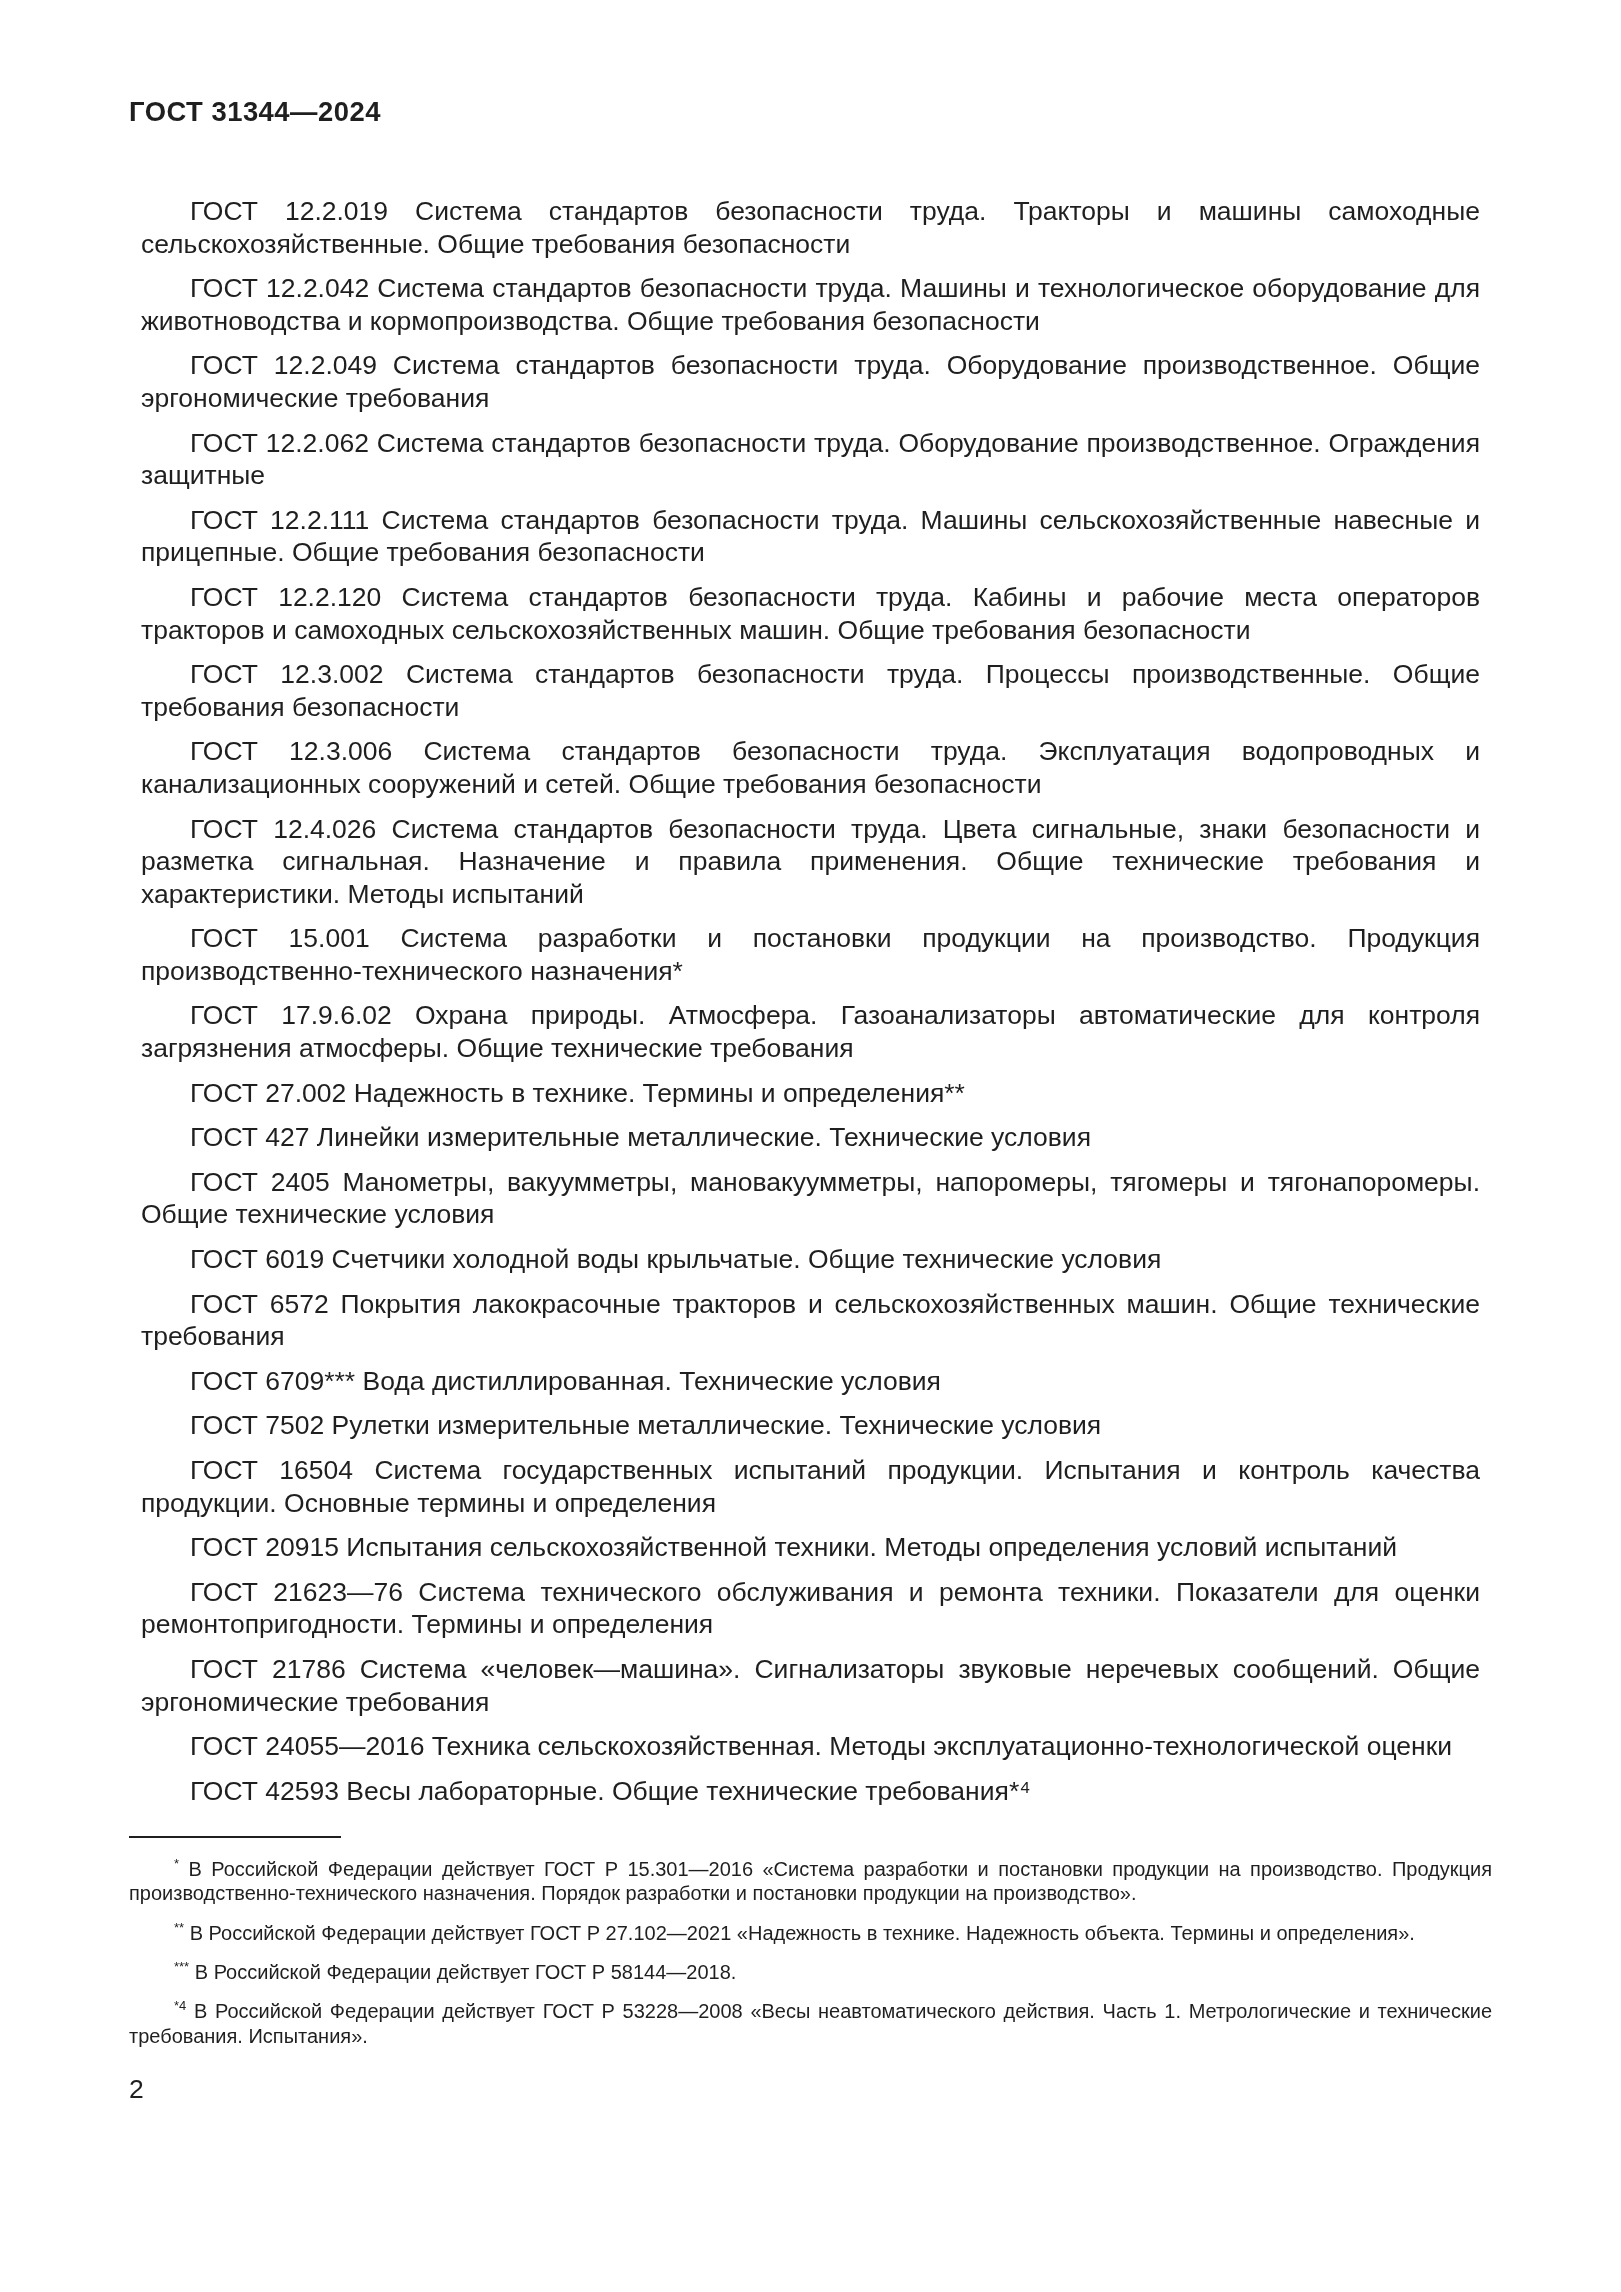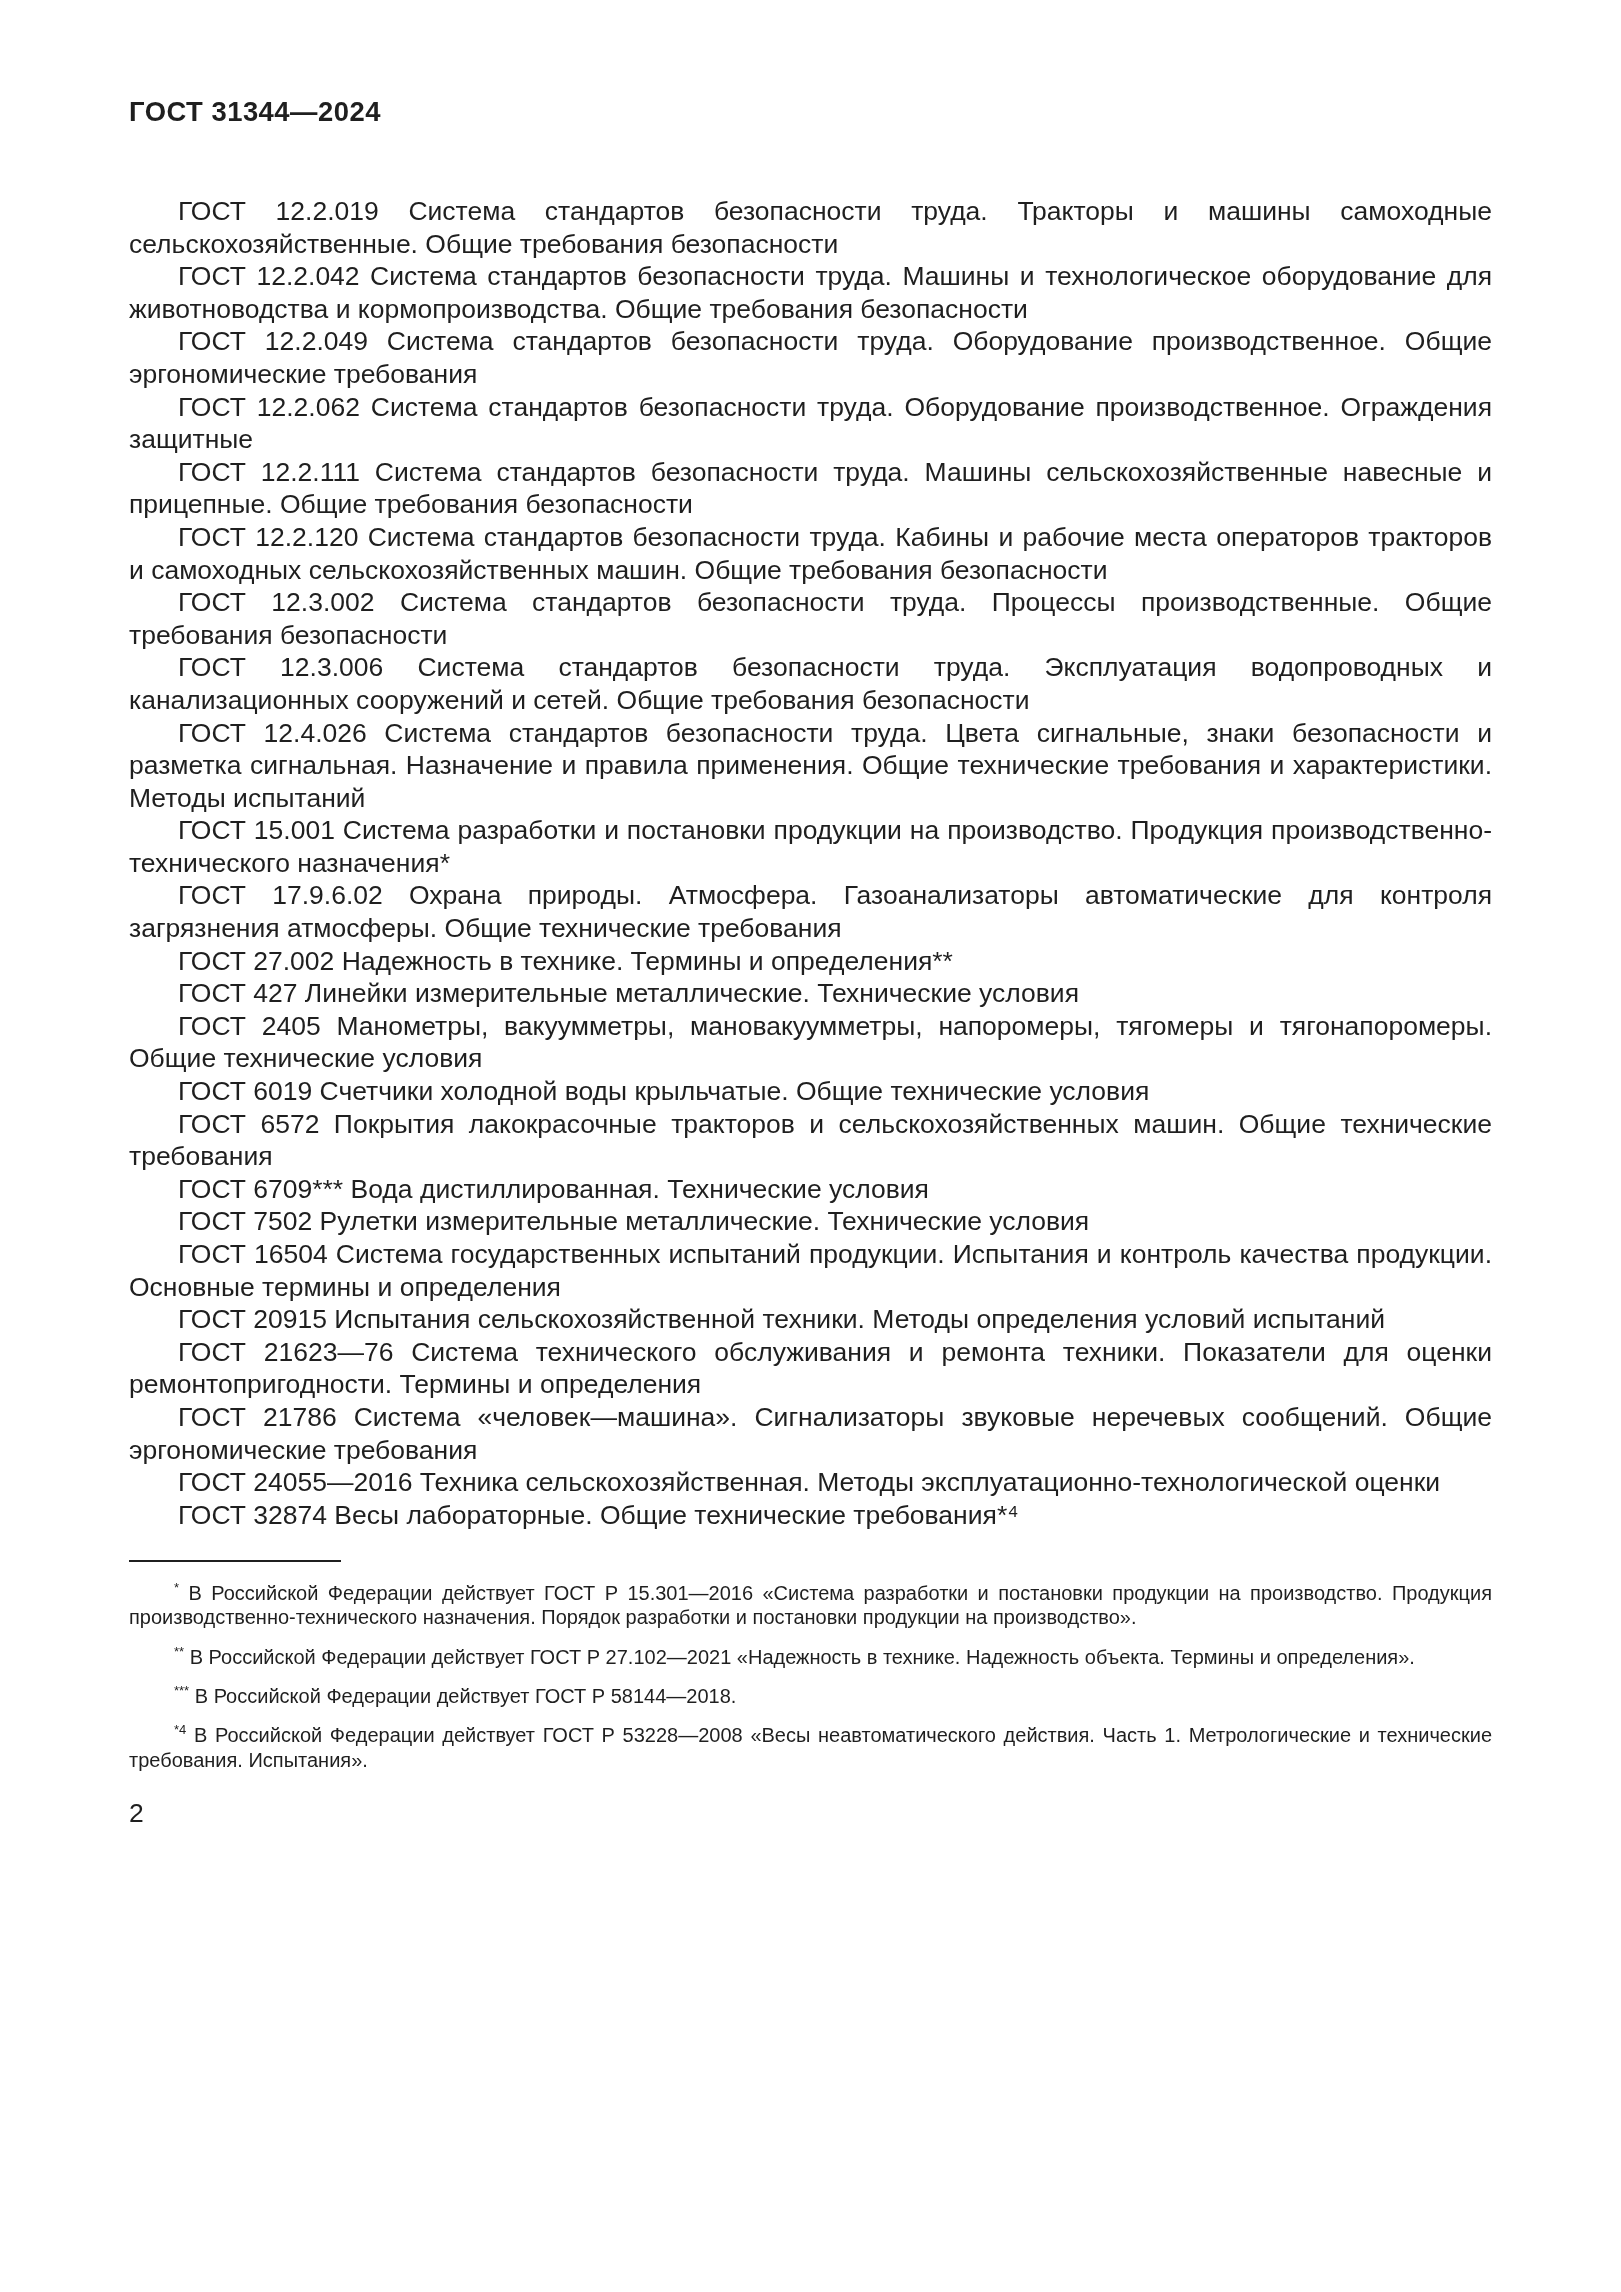--- a/index.html
+++ b/index.html
@@ -21,21 +21,21 @@
     box-sizing: border-box;
     padding: 96px 129px 0 129px;
   }
   .doc-header {
     font-size: 27.4px;
     font-weight: bold;
     letter-spacing: 0.5px;
     margin: 0 0 67px 0;
   }
   .refs p.ref {
-    margin: 0;
+    margin: 12px;
     font-size: 26.5px;
     line-height: 1.23;
     text-align: justify;
     text-indent: 49px;
   }
   .footnote-sep {
     width: 212px;
     height: 2px;
     background: #1f1f1f;
     margin: 29px 0 17.6px 0;
@@ -80,21 +80,21 @@
       <p class="ref">ГОСТ 2405  Манометры, вакуумметры, мановакуумметры, напоромеры, тягомеры и тягонапоромеры. Общие технические условия</p>
       <p class="ref">ГОСТ 6019  Счетчики холодной воды крыльчатые. Общие технические условия</p>
       <p class="ref">ГОСТ 6572  Покрытия лакокрасочные тракторов и сельскохозяйственных машин. Общие технические требования</p>
       <p class="ref">ГОСТ 6709***  Вода дистиллированная. Технические условия</p>
       <p class="ref">ГОСТ 7502  Рулетки измерительные металлические. Технические условия</p>
       <p class="ref">ГОСТ 16504  Система государственных испытаний продукции. Испытания и контроль качества продукции. Основные термины и определения</p>
       <p class="ref">ГОСТ 20915  Испытания сельскохозяйственной техники. Методы определения условий испытаний</p>
       <p class="ref">ГОСТ 21623—76  Система технического обслуживания и ремонта техники. Показатели для оценки ремонтопригодности. Термины и определения</p>
       <p class="ref">ГОСТ 21786  Система «человек—машина». Сигнализаторы звуковые неречевых сообщений. Общие эргономические требования</p>
       <p class="ref">ГОСТ 24055—2016  Техника сельскохозяйственная. Методы эксплуатационно-технологической оценки</p>
-      <p class="ref">ГОСТ 32874  Весы лабораторные. Общие технические требования*⁴</p>
+      <p class="ref">ГОСТ 42593  Весы лабораторные. Общие технические требования*⁴</p>
     </main>
 
   <div class="footnote-sep"></div>
 
   <section class="footnotes" id="footnotes">
       <p class="footnote"><sup>*</sup> В Российской Федерации действует ГОСТ Р 15.301—2016 «Система разработки и постановки продукции на производство. Продукция производственно-технического назначения. Порядок разработки и постановки продукции на производство».</p>
       <p class="footnote"><sup>**</sup> В Российской Федерации действует ГОСТ Р 27.102—2021 «Надежность в технике. Надежность объекта. Термины и определения».</p>
       <p class="footnote"><sup>***</sup> В Российской Федерации действует ГОСТ Р 58144—2018.</p>
       <p class="footnote"><sup>*4</sup> В Российской Федерации действует ГОСТ Р 53228—2008 «Весы неавтоматического действия. Часть 1. Метрологические и технические требования. Испытания».</p>
     </section>

